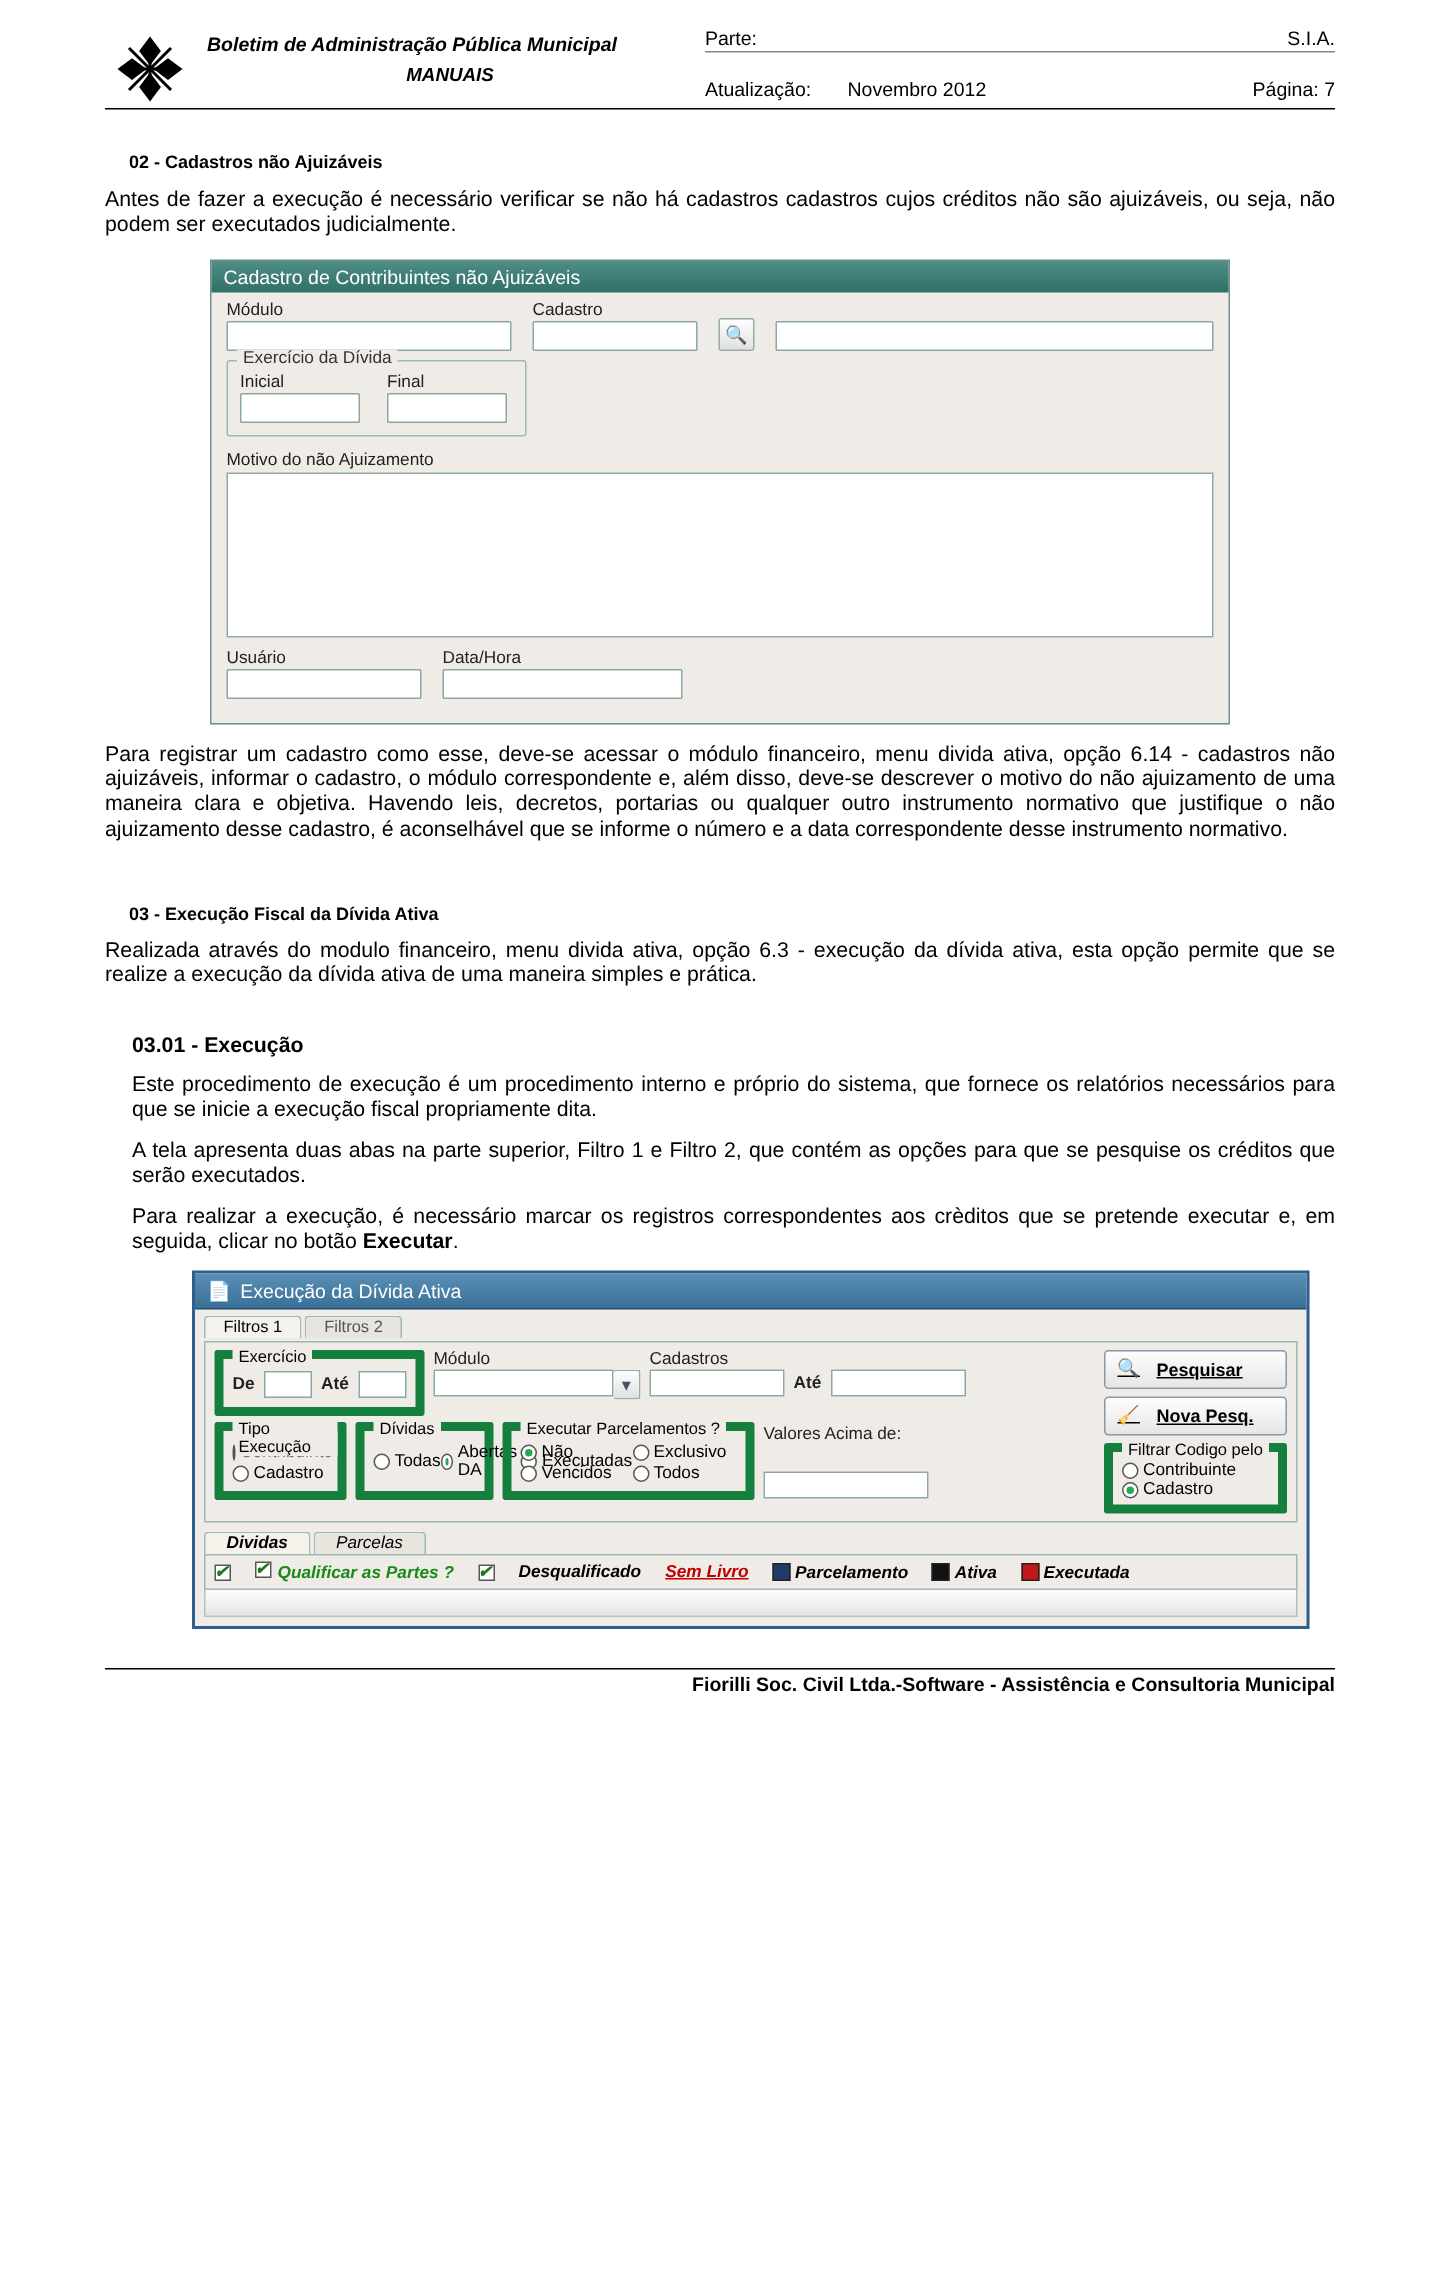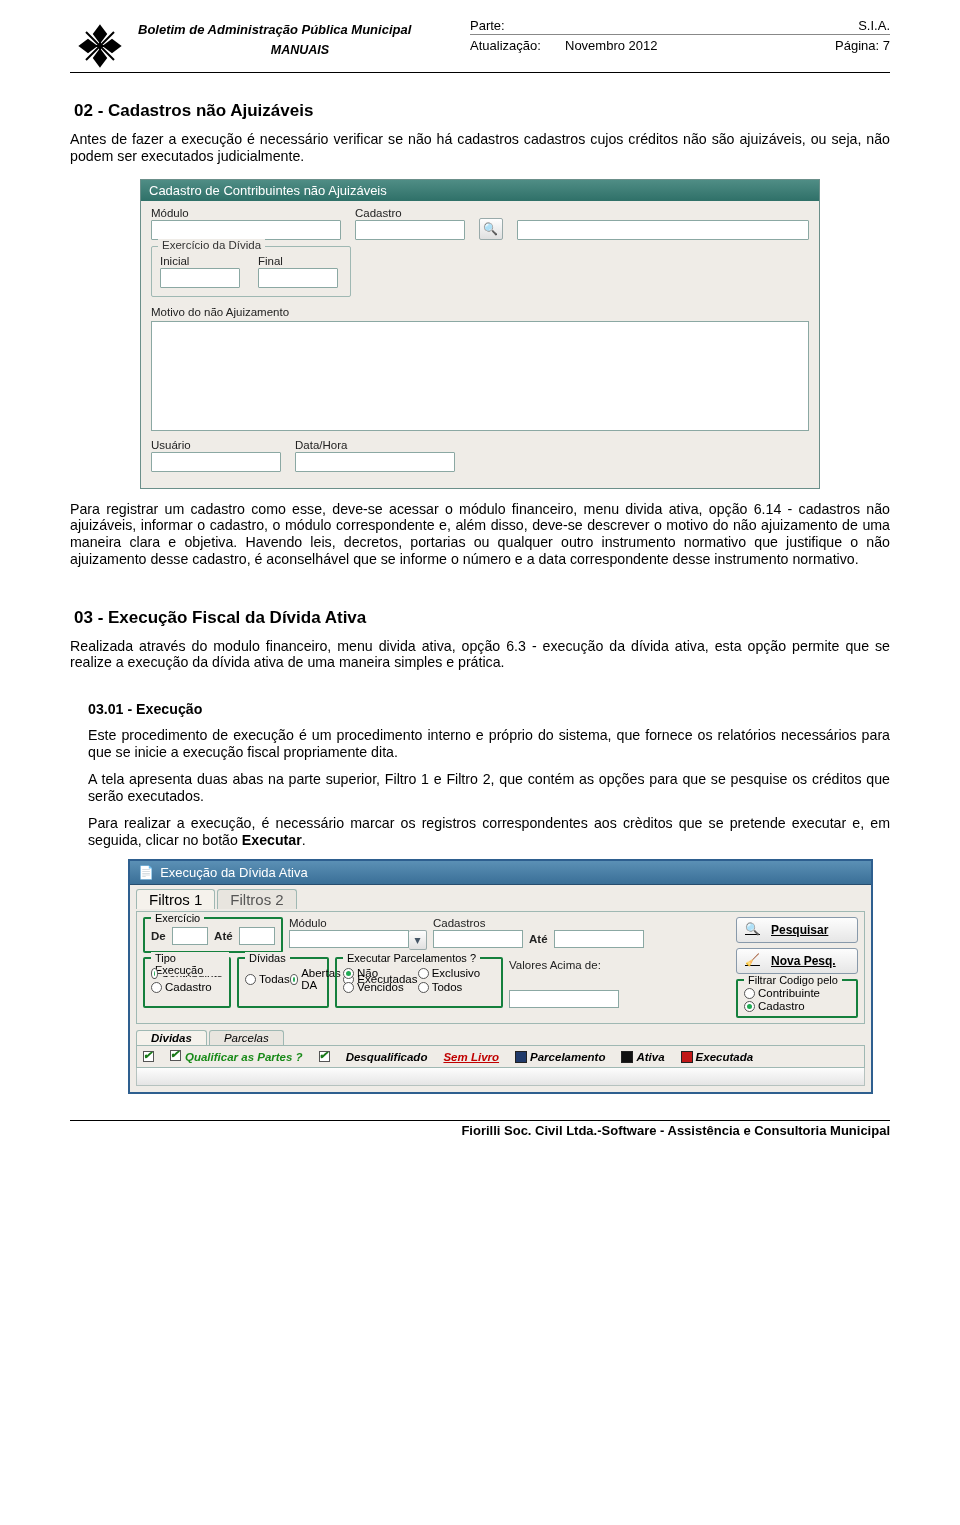--- a/index.html
+++ b/index.html
@@ -40,24 +40,24 @@
   }
   .header-mid .line1 { margin-bottom: 6px; white-space: nowrap; }
   .header-mid .line2 { text-align: center; font-size: 12.5px; }
   .header-right {
     width: 420px;
     font-size: 13px;
   }
   .hr-row { display: flex; }
   .hr-label { width: 95px; }
   .hr-val { flex: 1; text-align: right; }
-  .hr-row.bordered { border-bottom: 1px solid #888; padding-bottom: 1px; margin-bottom: 3px; }
+  .hr-row.bordered { border-bottom: 1px solid #888; padding-bottom: 1px; margin-bottom: 17px; }
   .hr-split { display: flex; flex: 1; justify-content: space-between; }
   .body-text { text-align: justify; line-height: 1.18; margin: 10px 0 14px 0; font-size: 14.2px; }
-  .section-title { font-weight: bold; margin: 28px 0 10px 4px; font-size: 17px; }
+  .section-title { font-weight: bold; margin: 28px 0 10px 16px; font-size: 12px; }
   .sub-title { font-weight: bold; margin: 30px 0 10px 18px; font-size: 14.2px; }
   .indent-block { padding-left: 18px; padding-right: 0; }
   .indent-block p { text-align: justify; line-height: 1.2; margin: 10px 0; font-size: 14.2px; }
   
   .app-window {
     margin: 6px 0 12px 70px;
     width: 680px;
     border: 1px solid #6b8f8a;
     background: #efece7;
     font-family: "Segoe UI", Tahoma, sans-serif;
@@ -131,32 +131,32 @@
     gap: 6px;
     border-bottom: 1px solid #274d6e;
   }
   .w2-body { padding: 4px 6px 6px 6px; }
   .tabs { display: flex; gap: 2px; margin-bottom: 2px; }
   .tab {
     border: 1px solid #9fb8b3;
     border-bottom: none;
     background: #f5f2ec;
     padding: 1px 12px;
-    font-size: 15px;
+    font-size: 11px;
     border-radius: 3px 3px 0 0;
   }
   .tab.inactive { background: #e8e5df; color: #555; }
   .panel {
     border: 1px solid #9fb8b3;
     background: #efece7;
     padding: 5px 6px 5px 6px;
   }
   .toprow { display: flex; gap: 6px; }
   .gb2 {
-    border: 2px solid #15803d;
+    border: 6px solid #15803d;
     border-radius: 2px;
     padding: 8px 6px 6px 6px;
     position: relative;
     font-size: 11.5px;
   }
   .gb2 .legend {
     position: absolute; top: -7px; left: 6px;
     background: #efece7; padding: 0 4px; font-size: 11px;
   }
   .mini-input { height: 18px; width: 52px; background: #fff; border: 1px solid #8ba8a3; }

